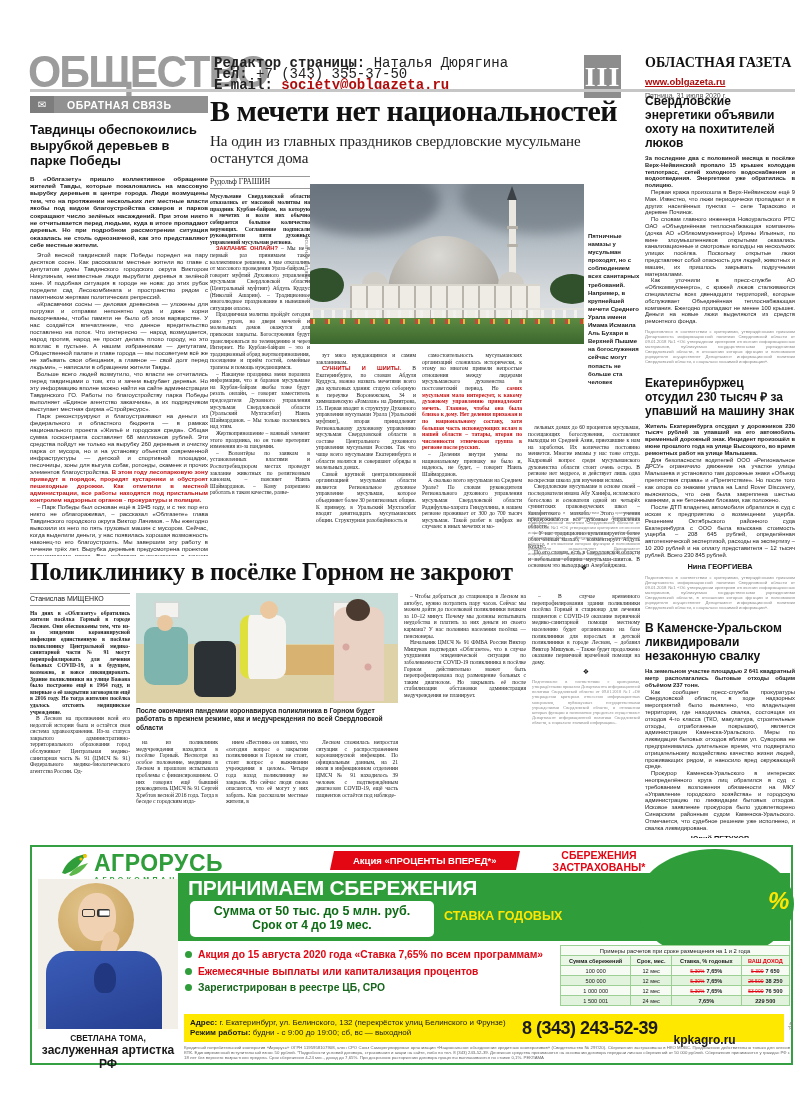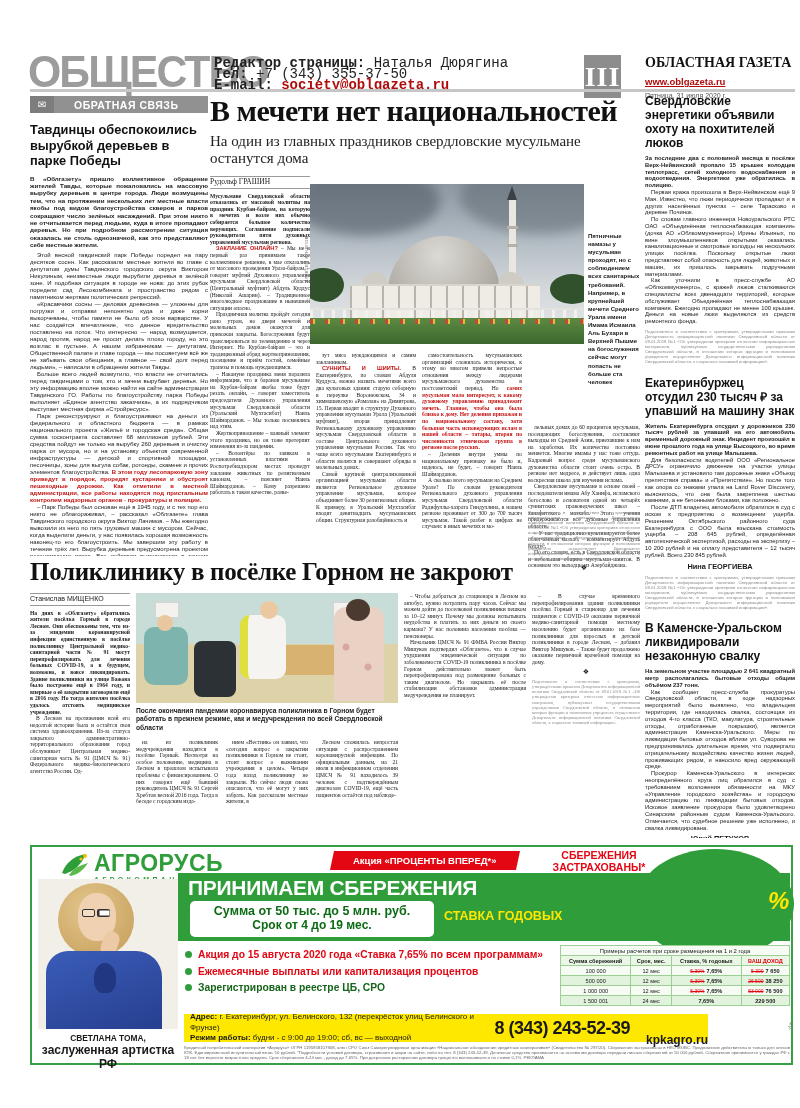--- a/index.html
+++ b/index.html
@@ -26,21 +26,21 @@
   .col { position:absolute; overflow:hidden; }
   .bt { font-family:"Liberation Serif",serif; font-size:5.6px; line-height:6.6px; text-align:justify; }
   .bt p { text-indent:6px; }
   .lead-b { font-weight:700; text-indent:0 !important; }
   .authorbox { border-top:1px solid #9a9a9a; border-bottom:1px solid #9a9a9a; padding:2px 0 2px; font-family:"Liberation Serif",serif; font-size:7.5px; margin-bottom:4px; }
 
   
   .fb { position:absolute; left:30px; top:96px; width:178px; height:460px; overflow:hidden; }
   .fb-bar { height:17px; background:#919191; display:flex; align-items:center; }
   .fb-ico { width:24px; height:17px; background:#7d7d7d; color:#fff; font-size:10px; display:flex; align-items:center; justify-content:center; }
-  .fb-bar-label { color:#fff; font-weight:800; font-size:10.5px; letter-spacing:.5px; padding-left:20px; }
+  .fb-bar-label { color:#fff; font-weight:800; font-size:10.5px; letter-spacing:.5px; padding-left:13px; }
   .fb-title { margin:9px 0 6px; font-size:12.8px; line-height:15.5px; font-weight:800; color:#111; }
   .fb-lead { font-size:6.2px; line-height:7.4px; font-weight:700; text-align:justify; margin-bottom:3px; }
   .fb p.bp { font-size:6px; line-height:7px; text-align:justify; text-indent:7px; }
 
   
   .mq { position:absolute; left:210px; top:94px; width:430px; height:462px; }
   .mq-title { font-family:"Liberation Serif",serif; font-size:30px; line-height:33px; font-weight:700; letter-spacing:-.5px; color:#111; }
   .mq-sub { font-family:"Liberation Serif",serif; font-size:15px; margin-top:6px; color:#222; }
   .mq-cols { position:relative; margin-top:9px; height:398px; }
   .mq-c1 { left:0; top:0; width:100px; height:398px; }
@@ -123,21 +123,21 @@
   .ad-bullets li:nth-child(3),.ad-bullets li:nth-child(4) { color:#17651c; }
   .ad-table { position:absolute; left:528px; top:98px; width:230px; border-collapse:collapse; font-size:5.6px; }
   .ad-table td,.ad-table th { border:1px solid #9ccf93; padding:1.5px 2px; text-align:center; }
   .ad-table .tcap { background:#eaf7e6; font-size:5.8px; }
   .ad-table th { background:#eaf7e6; font-weight:700; }
   .ad-table th.yd { color:#e30613; font-weight:800; }
   .ad-table tr:nth-child(odd) td { background:#f6fcf4; }
   .ad-table tr:nth-child(even) td { background:#e2f3dd; }
   .strike { color:#e30613; text-decoration:line-through; font-size:5px; margin-right:2px; }
   .newv { font-weight:800; }
-  .ad-strip { position:absolute; left:152px; top:167px; width:524px; height:28px; background:#ffe800; display:flex; align-items:center; }
+  .ad-strip { position:absolute; left:152px; top:167px; width:600px; height:28px; background:#ffe800; display:flex; align-items:center; }
   .ad-addr { width:330px; font-size:8px; line-height:10.5px; padding-left:6px; color:#1a1a1a; }
   .ad-addr b { font-weight:800; }
   .ad-phone { font-size:18px; font-weight:900; letter-spacing:-.5px; margin-left:8px; white-space:nowrap; }
   .ad-site { font-size:12px; font-weight:800; margin-left:16px;margin-top:24px; }
   .ad-fine { position:absolute; left:152px; top:198px; width:606px; font-size:4.3px; line-height:5.2px; color:#666; text-align:justify; }
   .ad-pane { position:absolute; left:6px; top:32px; width:140px; height:150px; background:#f2efe8; overflow:hidden; }
   .w-hair { position:absolute; left:20px; top:4px; width:76px; height:74px; border-radius:50%; background:radial-gradient(circle at 40% 35%,#e3c68c,#c49c58); }
   .w-face { position:absolute; left:40px; top:14px; width:38px; height:48px; border-radius:46%; background:#f0d2b2; }
   .w-glasses { position:absolute; left:44px; top:30px; width:13px; height:8px; border:1.5px solid #333; border-radius:2px; box-shadow:16px 0 0 -1.5px #fff, 15px 0 0 0 #333; background:rgba(255,255,255,.25); }
   .w-hand { position:absolute; left:64px; top:52px; width:16px; height:26px; border-radius:8px; background:#edcaa6; transform:rotate(18deg); }

